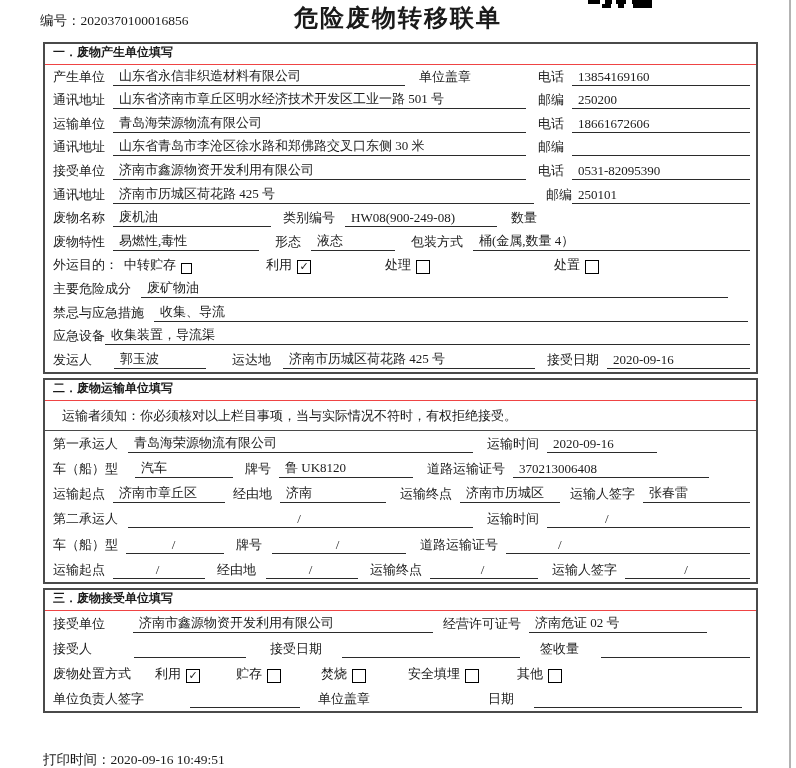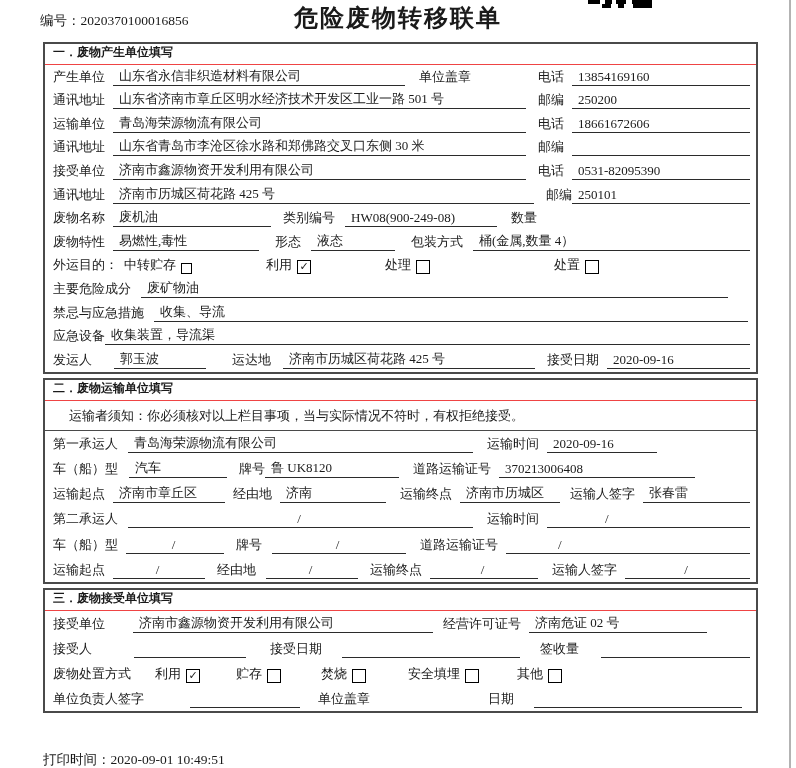--- a/index.html
+++ b/index.html
@@ -19,21 +19,21 @@
   .qr .qb{height:4px;background:#000;}
   .qr .qg{height:4px;background:transparent;}
   .formwrap{position:absolute;top:42px;left:43px;width:715px;}
   .box{border:2px solid #4a4a4a;margin-bottom:4px;background:#fff;}
   .sec-h{
     font-family:"Liberation Sans","DejaVu Sans",sans-serif;
     font-weight:bold;font-size:12px;
     padding:0 8px 3px 8px;border-bottom:1px solid #ef4444;
   }
   .note{
-    padding:6px 8px 5px 24px;border-bottom:1px solid #4a4a4a;white-space:nowrap;
+    padding:6px 8px 5px 17px;border-bottom:1px solid #4a4a4a;white-space:nowrap;
   }
   .row{
     display:flex;align-items:flex-end;box-sizing:border-box;
     padding:0 6px 3px 8px;white-space:nowrap;
   }
   .s1 .row{height:23.6px;}
   .s2 .row{height:25.2px;justify-content:flex-end;}
   .s3 .row{height:25px;}
   .lbl{white-space:nowrap;flex:none;}
   .fld{
@@ -190,23 +190,23 @@
     <div class="row">
       <span class="lbl">第一承运人</span>
       <span class="fld" style="width:345px;margin-left:10px">青岛海荣源物流有限公司</span>
       <span class="lbl" style="margin-left:14px">运输时间</span>
       <span class="fld" style="width:110px;margin-left:8px">2020-09-16</span>
       <span class="spacer"></span>
     </div>
 
     <div class="row">
       <span class="lbl">车（船）型</span>
-      <span class="fld" style="width:98px;margin-left:11px">汽车</span>
+      <span class="fld" style="width:98px;margin-left:17px">汽车</span>
       <span class="lbl" style="margin-left:12px">牌号</span>
-      <span class="fld" style="width:134px;margin-left:0">鲁 UK8120</span>
+      <span class="fld" style="width:134px;margin-left:8px">鲁 UK8120</span>
       <span class="lbl" style="margin-left:14px">道路运输证号</span>
       <span class="fld" style="width:196px;margin-left:8px">370213006408</span>
       <span class="spacer"></span>
     </div>
 
     <div class="row">
       <span class="lbl">运输起点</span>
       <span class="fld" style="width:112px;margin-left:8px">济南市章丘区</span>
       <span class="lbl" style="margin-left:8px">经由地</span>
       <span class="fld" style="width:106px;margin-left:8px">济南</span>
@@ -282,13 +282,13 @@
       <span class="lbl">单位负责人签字</span>
       <span class="fld" style="width:110px;margin-left:46px"></span>
       <span class="lbl" style="margin-left:18px">单位盖章</span>
       <span class="lbl" style="margin-left:118px">日期</span>
       <span class="fld grow" style="margin-left:20px;margin-right:8px"></span>
     </div>
   </div>
 
 </div>
 
-<div class="footer"><span>打印时间：</span><span>2020-09-01 10:49:51</span></div>
+<div class="footer"><span>打印时间：</span><span>2020-09-16 10:49:51</span></div>
 
 </body></html>

